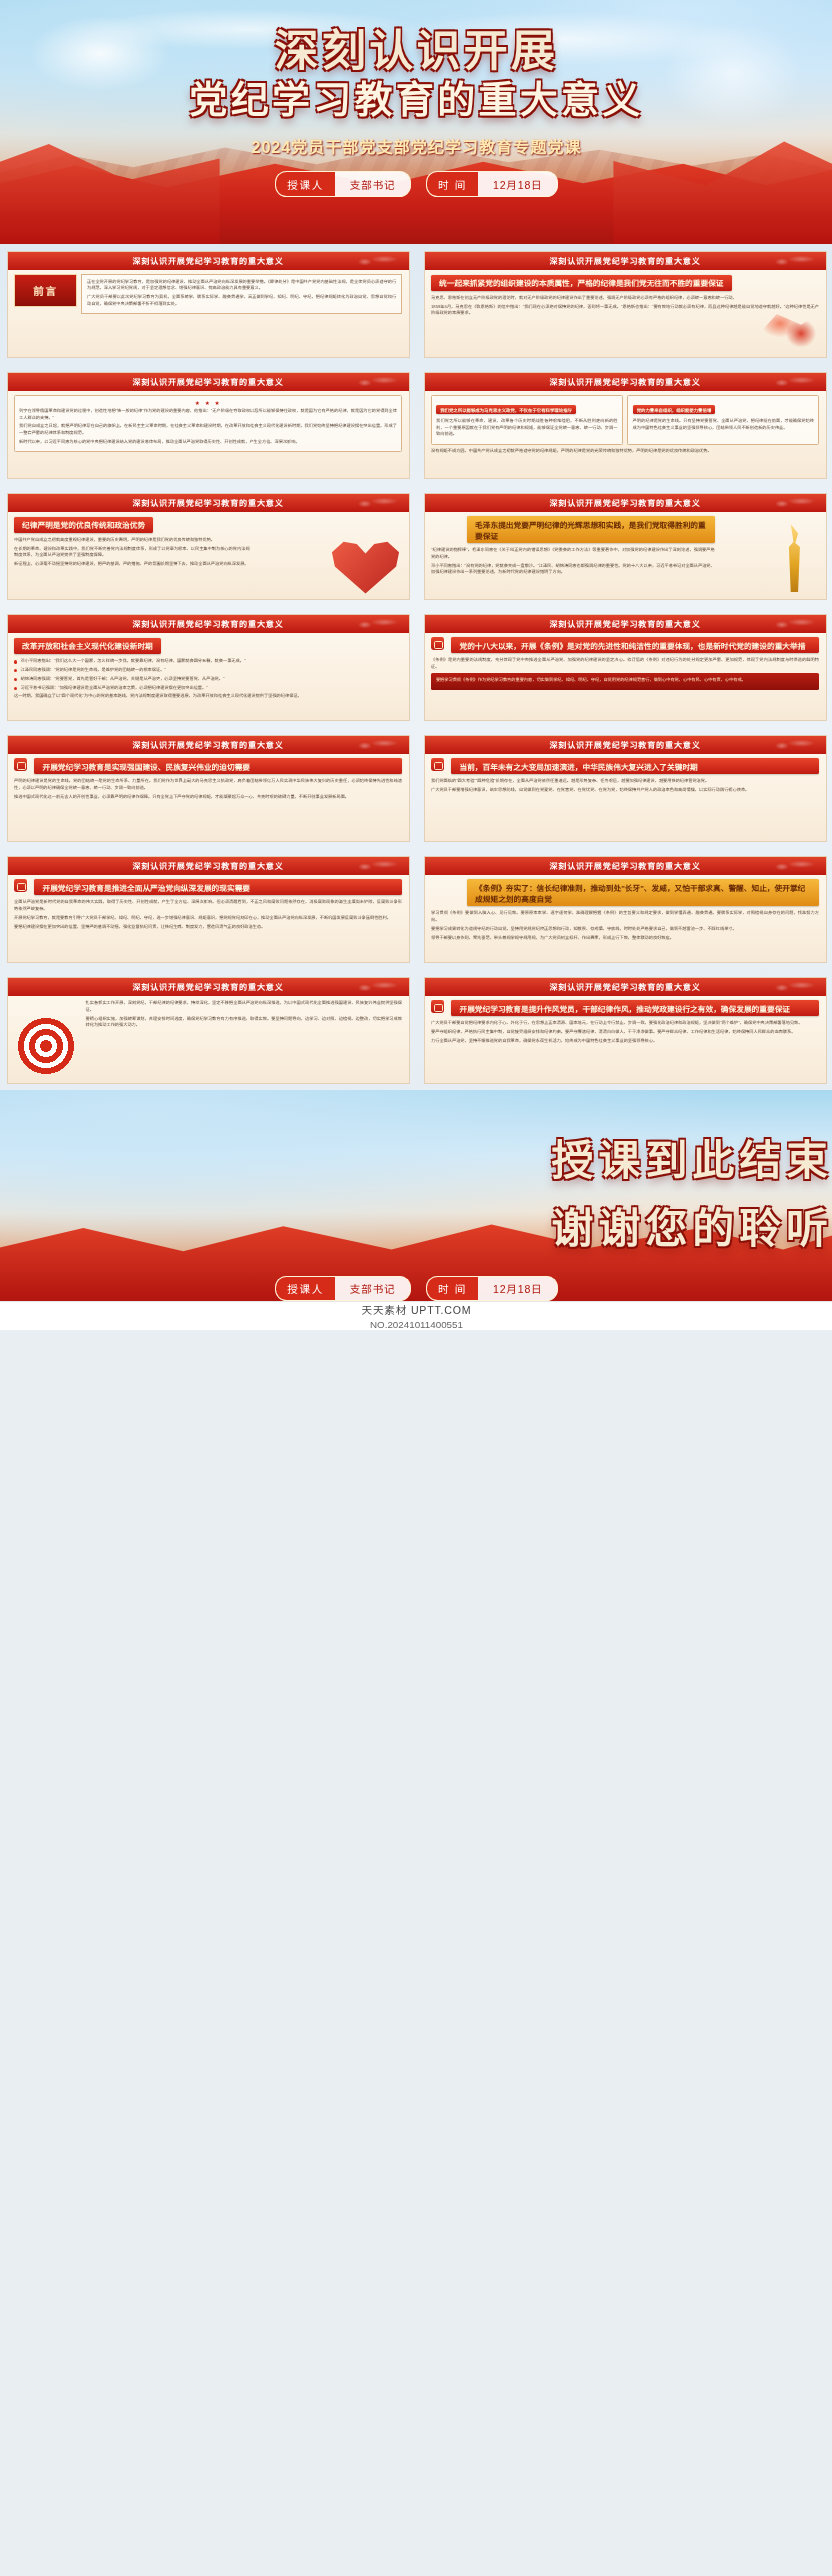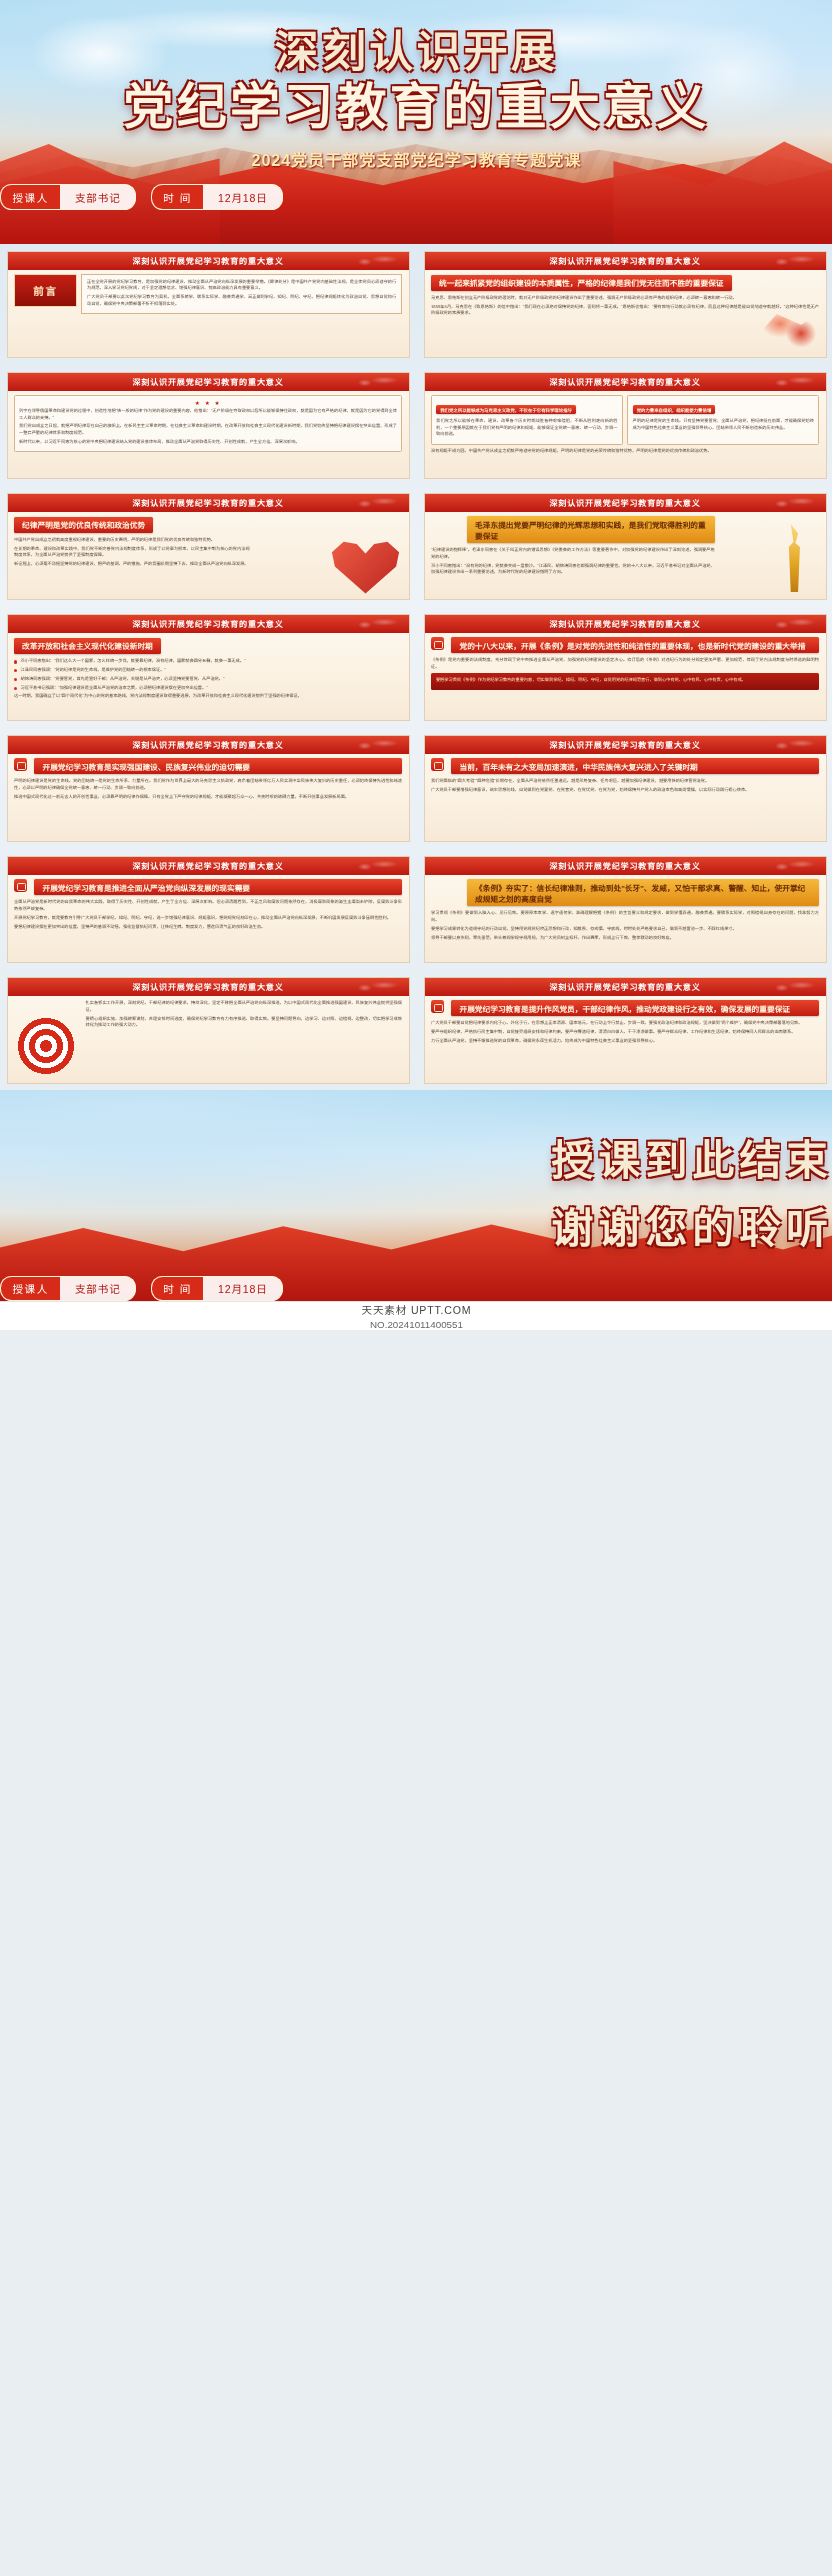--- a/index.html
+++ b/index.html
@@ -46,38 +46,38 @@
   .cover .ribbon-l, .cover .ribbon-r {
     position:absolute; bottom:0; width:244px; height:122px;
     background:linear-gradient(180deg,#f0563a,#b6120d);
     opacity:.9;
   }
   .cover .ribbon-l { left:-24.4px; clip-path:polygon(0% 100%, 0% 40%, 30% 18%, 62% 48%, 100% 30%, 100% 100%); }
   .cover .ribbon-r { right:-24.4px; clip-path:polygon(0% 100%, 0% 32%, 38% 52%, 70% 16%, 100% 44%, 100% 100%); }
 
   .cover-inner { position:relative; z-index:5; text-align:center; padding-top:28px; }
   .title1, .title2 {
-    font-family:Liberation Sans, sans-serif;
+    font-family:Liberation Serif, serif;
     font-weight:bold; letter-spacing:3.3px; line-height:1.08;
     color:#f5e9d2;
     text-shadow:
       0 0 1.6px #8a1008,
       1.6px 1.6px 0 #8a1008,
       -1.6px 1.6px 0 #8a1008,
       1.6px -1.6px 0 #8a1008,
       -1.6px -1.6px 0 #8a1008,
       0 4.9px 8.1px rgba(120,10,5,.5);
   }
   .title1 { font-size:44px; }
-  .title2 { font-size:50px; margin-top:4.9px; color:#fdf4e2; }
+  .title2 { font-size:38px; margin-top:4.9px; color:#fdf4e2; }
   .subtitle {
     margin-top:13px; font-size:16.3px; font-weight:bold; letter-spacing:0.8px;
     color:#ffe9b0; text-shadow:0.8px 0.8px 1.6px #8c1207;
   }
-  .meta-row { margin-top:13px; display:flex; gap:14.6px; }
+  .meta-row { margin-top:13px; display:flex; justify-content:center; gap:14.6px; }
   .meta-pill { display:flex; align-items:center; }
   .meta-key {
     background:#d62b18; color:#fff; font-size:10.6px; padding:4.1px 11.4px;
     border-radius:11.4px 0 0 11.4px; border:0.8px solid #fff3d8; border-right:none;
     letter-spacing:1.6px;
   }
   .meta-val {
     background:rgba(255,255,255,.92); color:#b0180f; font-size:10.6px;
     padding:4.1px 14.6px; border-radius:0 11.4px 11.4px 0; border:0.8px solid #fff3d8; border-left:none;
     letter-spacing:0.8px;

